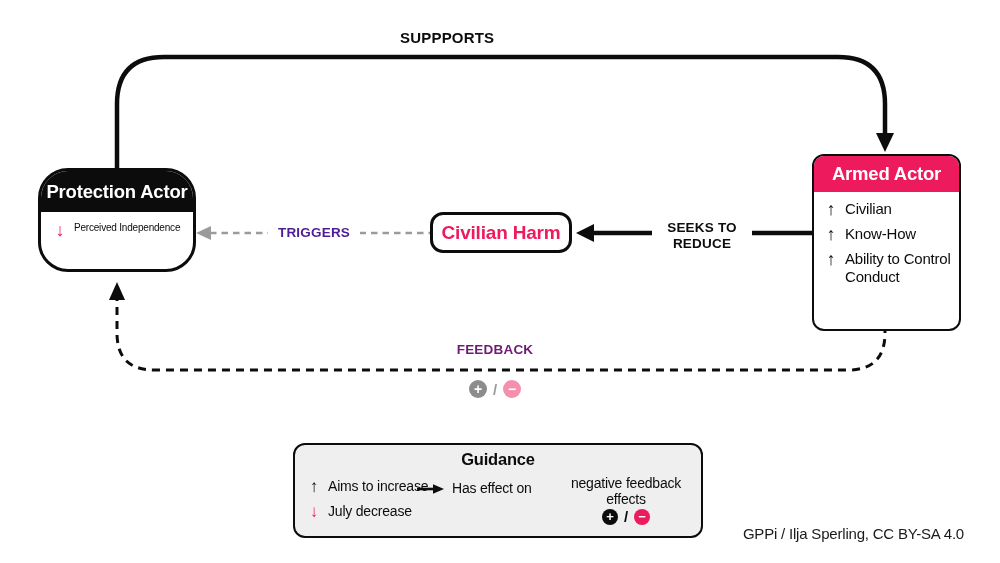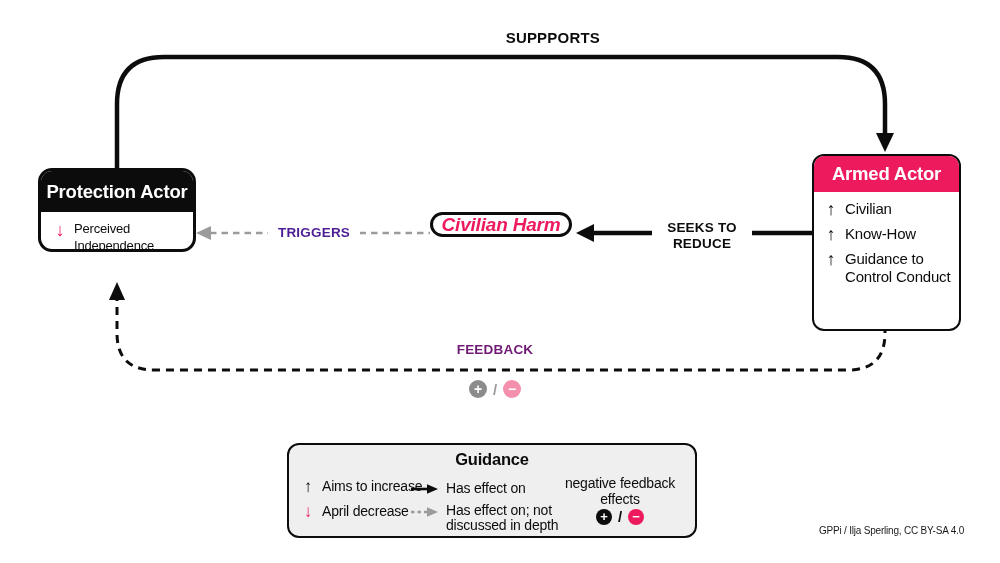--- a/index.html
+++ b/index.html
@@ -8,82 +8,82 @@
     font-family:"Liberation Sans","DejaVu Sans",sans-serif;
     color:#0c0c0c; overflow:hidden; letter-spacing:-0.2px;
   }
   svg.overlay { position:absolute; left:0; top:0; z-index:1; }
 
   
   .node { position:absolute; background:#fff; border:3px solid #0c0c0c;
           border-radius:14px; box-sizing:border-box; overflow:hidden; z-index:2; }
   .node-header { color:#fff; font-weight:bold; text-align:center; white-space:nowrap; }
 
-  #protection { left:38px; top:168px; width:158px; height:84px; }
+  #protection { left:38px; top:168px; width:158px; height:104px;border-radius:30px; }
   #protection .node-header { background:#0c0c0c; height:41px; line-height:41px; font-size:18.5px; }
   #protection .node-body { padding:9px 10px 6px 13px; }
 
   #armed { left:812px; top:154px; width:149px; height:177px; border-width:2.5px; border-radius:12px; }
   #armed .node-header { background:#ED1A5E; height:36px; line-height:36px; font-size:18.5px; }
   #armed .node-body { padding:8px 8px 4px 11px; }
 
   .item { display:flex; gap:8px; margin-bottom:5px; }
   .item .arr { font-weight:bold; font-size:18px; line-height:1.1; flex:0 0 12px; text-align:center; }
   .item .arr.pink { color:#ED1A5E; }
   .item .txt { font-size:15px; line-height:1.22; }
-  #protection .item .txt { font-size:13px; line-height:1.3; }
+  #protection .item .txt { font-size:10px; line-height:1.3; }
 
-  #civilian { left:430px; top:212px; width:142px; height:25px; border-radius:13px;
-              display:flex; align-items:center; justify-content:center;font-style:italic; }
+  #civilian { left:430px; top:212px; width:142px; height:41px; border-radius:13px;
+              display:flex; align-items:center; justify-content:center; }
   #civilian .ctitle { color:#ED1A5E; font-weight:bold; font-size:19px; white-space:nowrap; }
 
   
   .edge-label { position:absolute; font-weight:bold; z-index:3; letter-spacing:0.2px; }
-  #lbl-supports { left:400px; top:29px; width:200px; text-align:right; font-size:15px; color:#0c0c0c; }
+  #lbl-supports { left:400px; top:29px; width:200px; text-align:left; font-size:15px; color:#0c0c0c; }
   #lbl-triggers { left:268px; top:224px; width:88px; text-align:center; font-size:13.5px;
                   color:#4c1d95; background:#fff; padding:1px 2px; }
   #lbl-seeks    { left:652px; top:219px; width:96px; text-align:center; font-size:13.5px;
                   color:#0c0c0c; background:#fff; line-height:1.2; padding:1px 2px; }
   #lbl-feedback { left:445px; top:342px; width:100px; text-align:center; font-size:13.5px; color:#701a75; }
 
   #feedback-signs { position:absolute; left:443px; top:380px; width:104px; z-index:3;
                     display:flex; justify-content:center; align-items:center; gap:6px; }
   .sign-circle { width:18px; height:18px; border-radius:50%; color:#fff; display:flex;
                  align-items:center; justify-content:center; font-weight:bold;
                  font-size:14px; line-height:1; }
   .sign-circle.gray { background:#8C8C8C; }
   .sign-circle.lightpink { background:#F490AE; }
   .sign-circle.black { background:#0c0c0c; }
   .sign-circle.pink { background:#ED1A5E; }
   .slash { font-weight:bold; font-size:15px; }
   .slash.gray { color:#9B9B9B; }
 
   
-  #guidance { position:absolute; left:287px; top:443px; width:410px; height:95px; z-index:2;
+  #guidance { position:absolute; left:293px; top:443px; width:410px; height:95px; z-index:2;
               background:#EFEFEF; border:2.5px solid #0c0c0c; border-radius:12px; box-sizing:border-box; }
   #guidance .g-title { position:absolute; top:5px; left:0; right:0; text-align:center;
                        font-weight:bold; font-size:16.5px; }
   .g-row { position:absolute; display:flex; align-items:center; gap:8px; }
   .g-text { font-size:14px; line-height:1.1; }
   .g-arrow-char { font-weight:bold; font-size:17px; width:12px; text-align:center; line-height:1; }
   .g-arrow-char.pink { color:#ED1A5E; }
   #g-inc { left:13px; top:33px; }
   #g-dec { left:13px; top:58px; }
   #g-solid  { left:122px; top:36px; }
   #g-dashed { left:122px; top:58px; align-items:flex-start; }
   #g-dashed .g-text { width:114px; }
   #g-dashed svg { margin-top:3px; }
   #g-fb { position:absolute; left:258px; top:31px; width:146px; text-align:center;
           font-size:14px; line-height:1.12; }
   #g-fb-signs { position:absolute; left:258px; top:63px; width:146px;
                 display:flex; justify-content:center; align-items:center; gap:6px; }
   #g-fb-signs .sign-circle { width:16px; height:16px; font-size:13px; }
 
   
-  #credit { position:absolute; right:36px; top:525px; font-size:10px; color:#1a1a1a; z-index:2; }
+  #credit { position:absolute; right:36px; top:525px; font-size:15px; color:#1a1a1a; z-index:2; }
 </style>
 </head>
 <body>
 
 <div class="canvas">
 
   <svg class="overlay" width="1000" height="563" viewBox="0 0 1000 563">
 
     <path d="M 117 176 L 117 104 Q 117 57 164 57 L 838 57 Q 885 57 885 104 L 885 137" fill="none" stroke="#0c0c0c" stroke-width="4.5"></path>
     <polygon points="885,152 876,133 894,133" fill="#0c0c0c"></polygon>
@@ -132,50 +132,43 @@
       <div class="item">
         <span class="arr">↑</span>
         <span class="txt">Civilian</span>
       </div>
       <div class="item">
         <span class="arr">↑</span>
         <span class="txt">Know-How</span>
       </div>
       <div class="item">
         <span class="arr">↑</span>
-        <span class="txt">Guidance to Control Conduct</span>
+        <span class="txt">Ability to Control Conduct</span>
       </div>
     </div>
   </div>
 
   <div id="guidance">
     <div class="g-title">Guidance</div>
 
     <div class="g-row" id="g-inc">
       <span class="g-arrow-char">↑</span>
       <span class="g-text">Aims to increase</span>
     </div>
     <div class="g-row" id="g-dec">
       <span class="g-arrow-char pink">↓</span>
-      <span class="g-text">April decrease</span>
+      <span class="g-text">July decrease</span>
     </div>
 
     <div class="g-row" id="g-solid">
       <svg width="27" height="12" viewBox="0 0 27 12">
         <line x1="0" y1="6" x2="17" y2="6" stroke="#0c0c0c" stroke-width="2.6"></line>
         <polygon points="27,6 16,1.2 16,10.8" fill="#0c0c0c"></polygon>
       </svg>
       <span class="g-text">Has effect on</span>
-    </div>
-    <div class="g-row" id="g-dashed">
-      <svg width="27" height="12" viewBox="0 0 27 12">
-        <line x1="0" y1="6" x2="16" y2="6" stroke="#9B9B9B" stroke-width="2.6" stroke-dasharray="3.5 3"></line>
-        <polygon points="27,6 16,1.2 16,10.8" fill="#9B9B9B"></polygon>
-      </svg>
-      <span class="g-text">Has effect on; not discussed in depth</span>
     </div>
 
     <div id="g-fb">
       <div>negative feedback effects</div>
     </div>
     <div id="g-fb-signs">
       <span class="sign-circle black">+</span>
       <span class="slash">/</span>
       <span class="sign-circle pink">−</span>
     </div>

